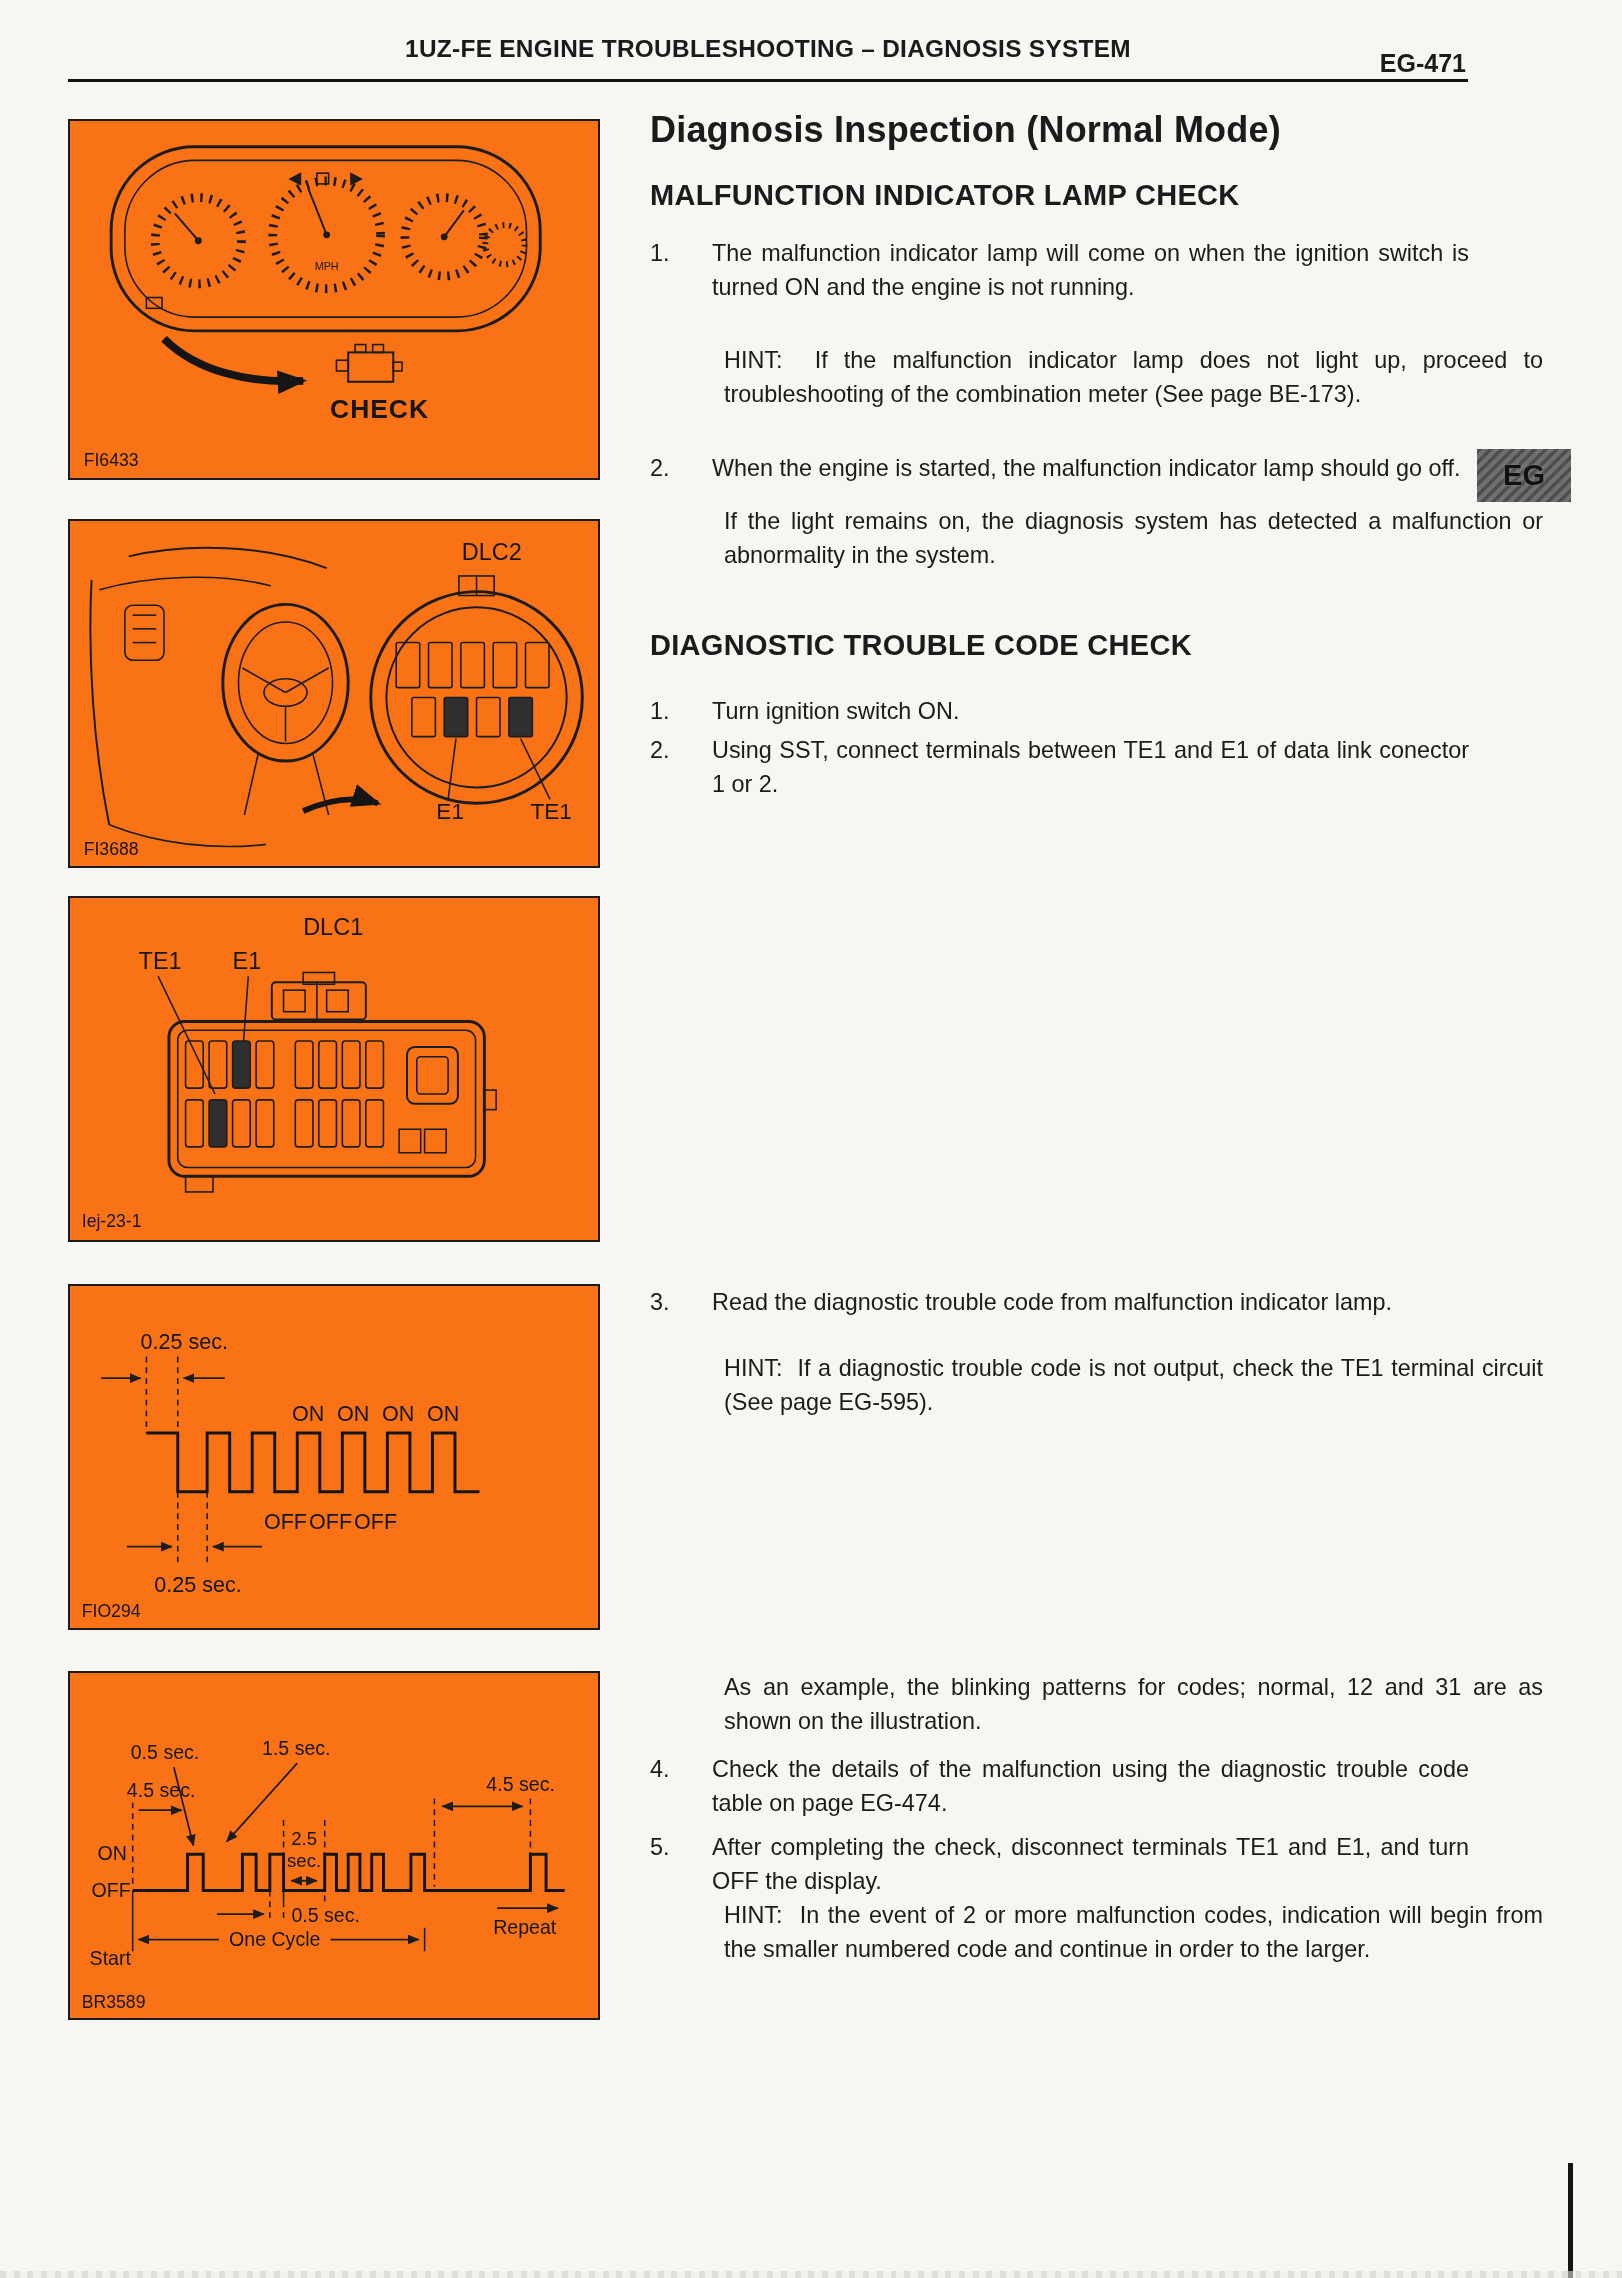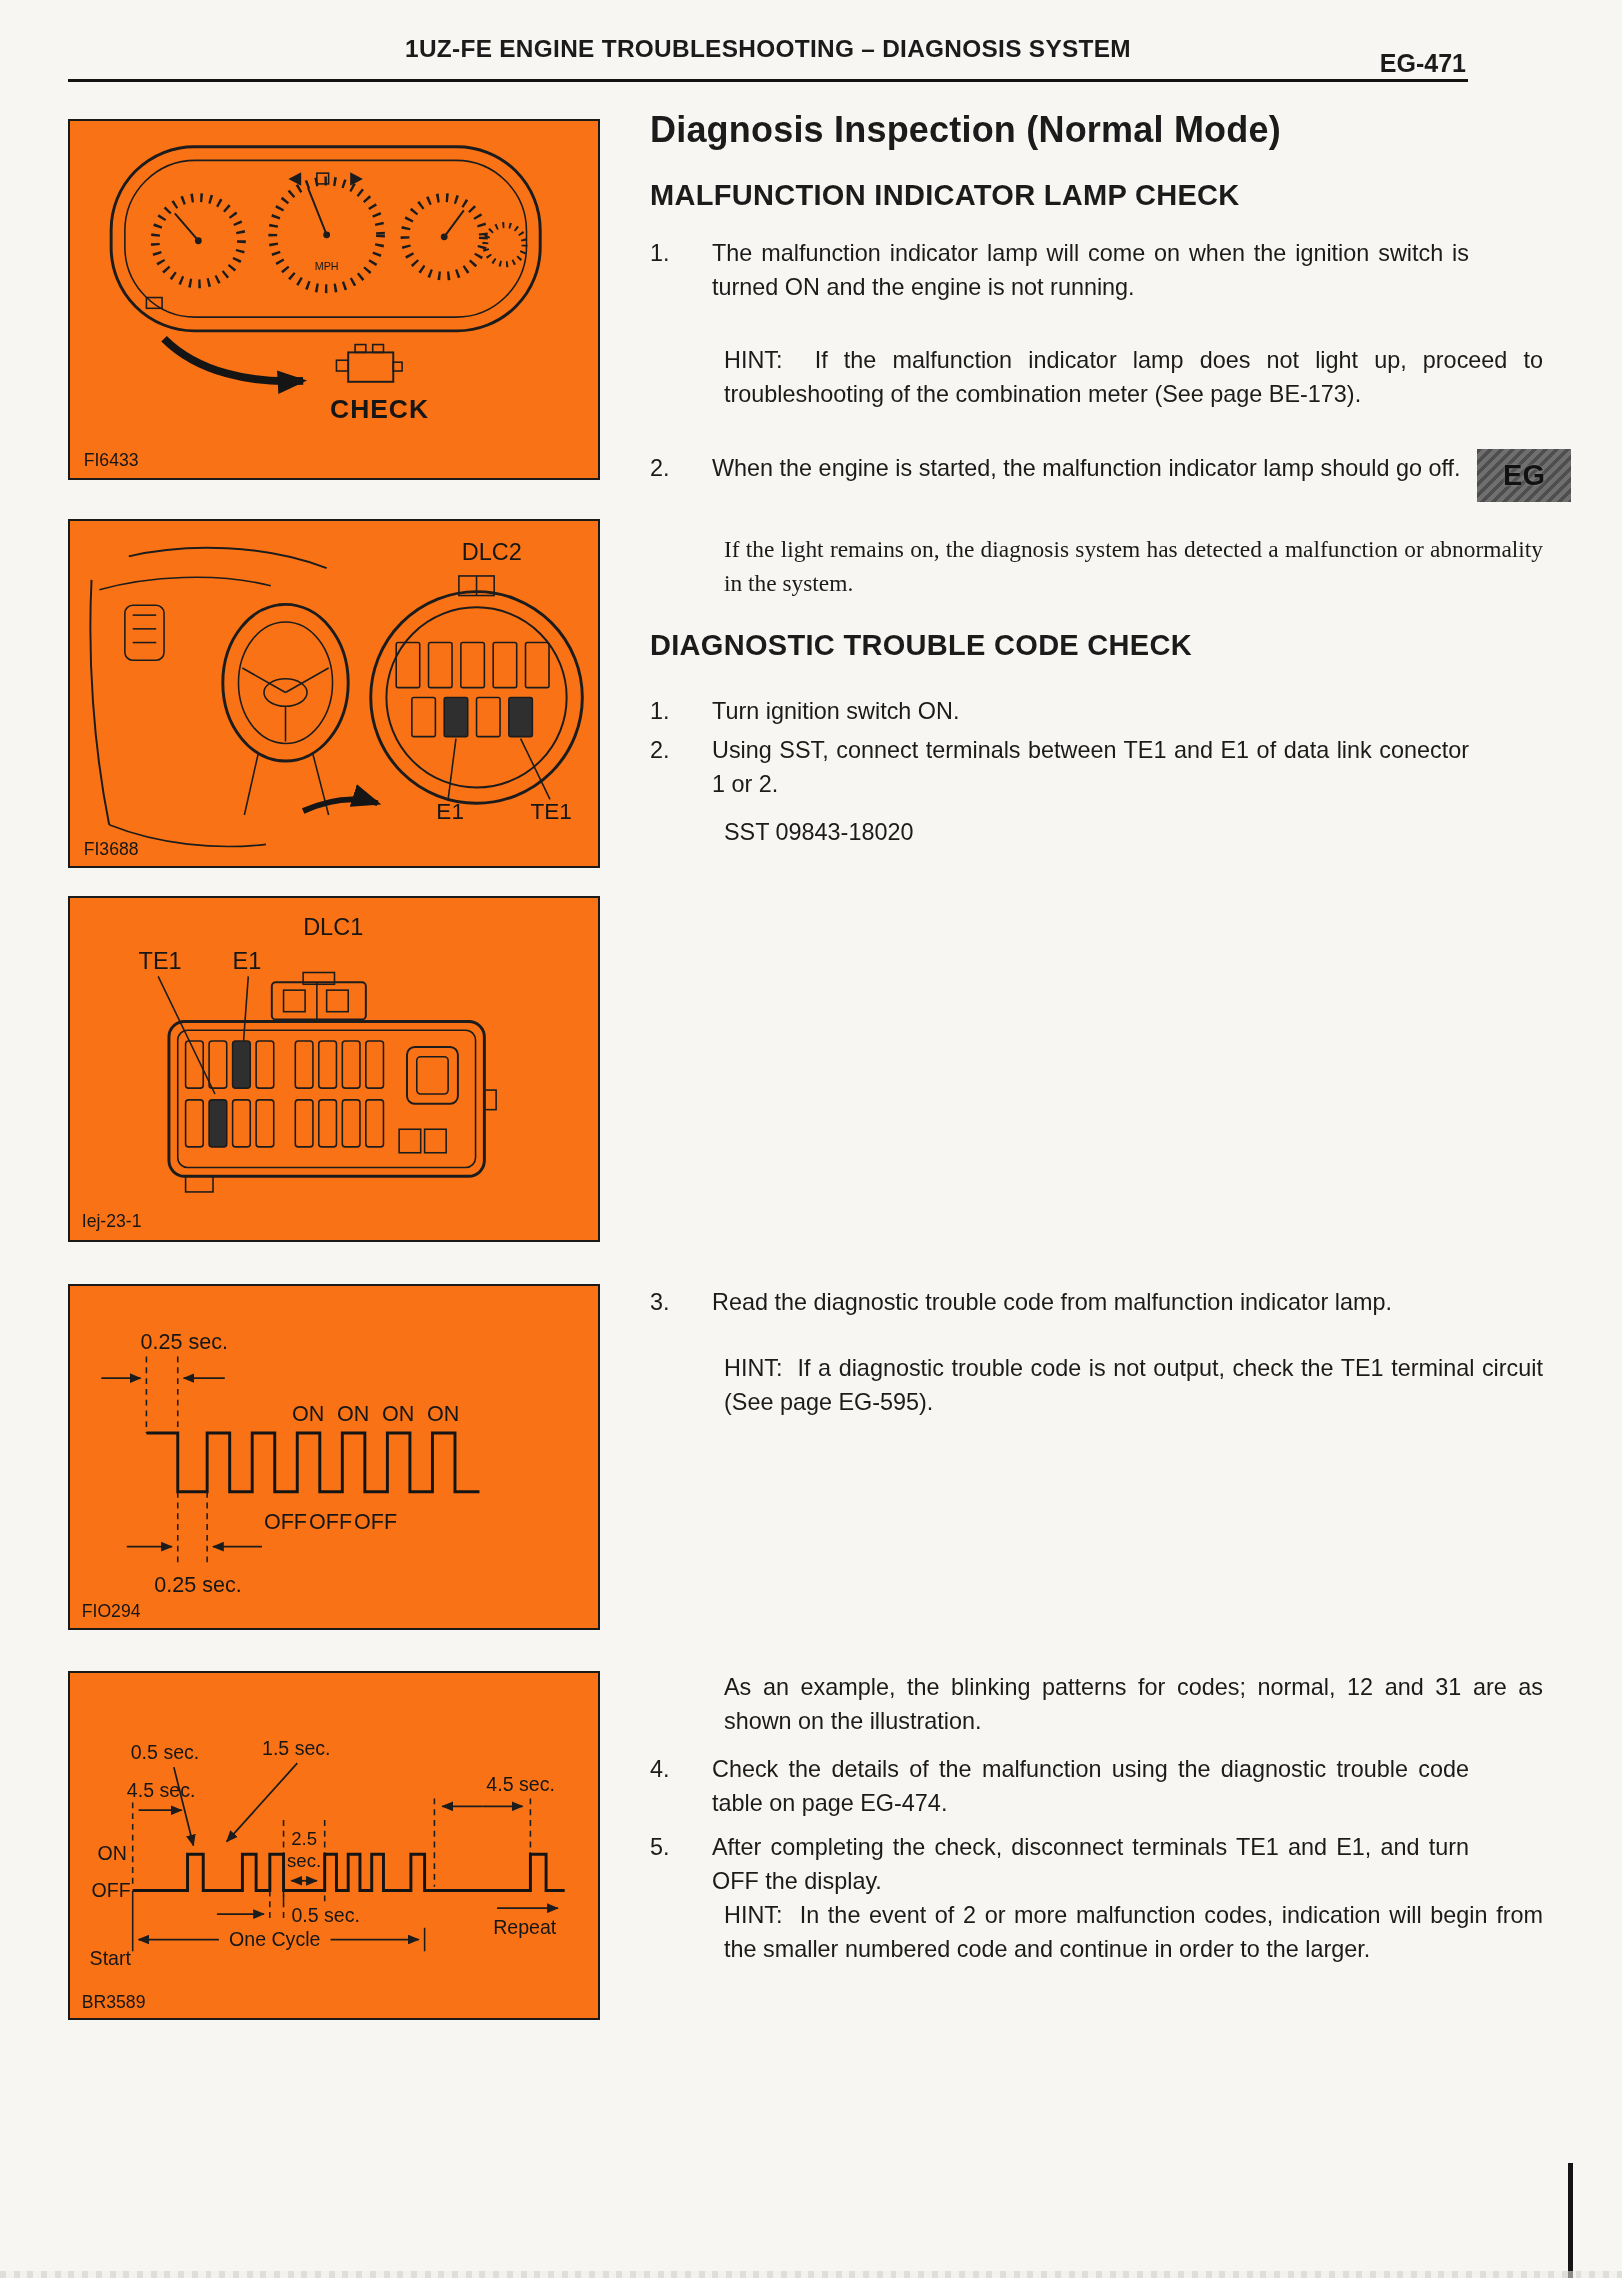--- a/index.html
+++ b/index.html
@@ -55,21 +55,21 @@
   .item { display:flex; }
   .item .num { flex:0 0 62px; width:62px; font-size:23.4px; line-height:34px; }
   .item .txt { flex:1; font-size:23.4px; line-height:34px; text-align:justify; }
   .hint, .note, .sst { margin-left:74px; font-size:23.4px; line-height:34px; text-align:justify; }
 
   #b-title   { top:109px; }
   #b-s1-head { top:179px; }
   #b-s1-i1   { top:236px; }
   #b-s1-h1   { top:343px; }
   #b-s1-i2   { top:451px; }
-  #b-s1-n2   { top:532px;font-family:Liberation Serif, serif; }
+  #b-s1-n2   { top:504px; }
   #b-s2-head { top:629px; }
   #b-s2-i1   { top:694px; }
   #b-s2-i2   { top:733px; }
   #b-s2-sst  { top:815px; }
   #b-s2-i3   { top:1285px; }
   #b-s2-h3   { top:1351px; }
   #b-s2-ex   { top:1670px; }
   #b-s2-i4   { top:1752px; }
   #b-s2-i5   { top:1830px; }
   #b-s2-h5   { top:1898px; }
@@ -337,21 +337,20 @@
   <div class="blk item" id="b-s2-i1">
     <div class="num">1.</div>
     <div class="txt">Turn ignition switch ON.</div>
   </div>
 
   <div class="blk item" id="b-s2-i2">
     <div class="num">2.</div>
     <div class="txt">Using SST, connect terminals between TE1 and E1 of data link conector 1 or 2.</div>
   </div>
 
-  <div class="blk sst" id="b-s2-sst">SST 09843-18020</div>
 
   <div class="blk item" id="b-s2-i3">
     <div class="num">3.</div>
     <div class="txt">Read the diagnostic trouble code from malfunction indicator lamp.</div>
   </div>
 
   <div class="blk hint" id="b-s2-h3">HINT:&nbsp;&nbsp;If a diagnostic trouble code is not output, check the TE1 terminal circuit (See page EG-595).</div>
 
   <div class="blk note" id="b-s2-ex">As an example, the blinking patterns for codes; normal, 12 and 31 are as shown on the illustration.</div>
 

